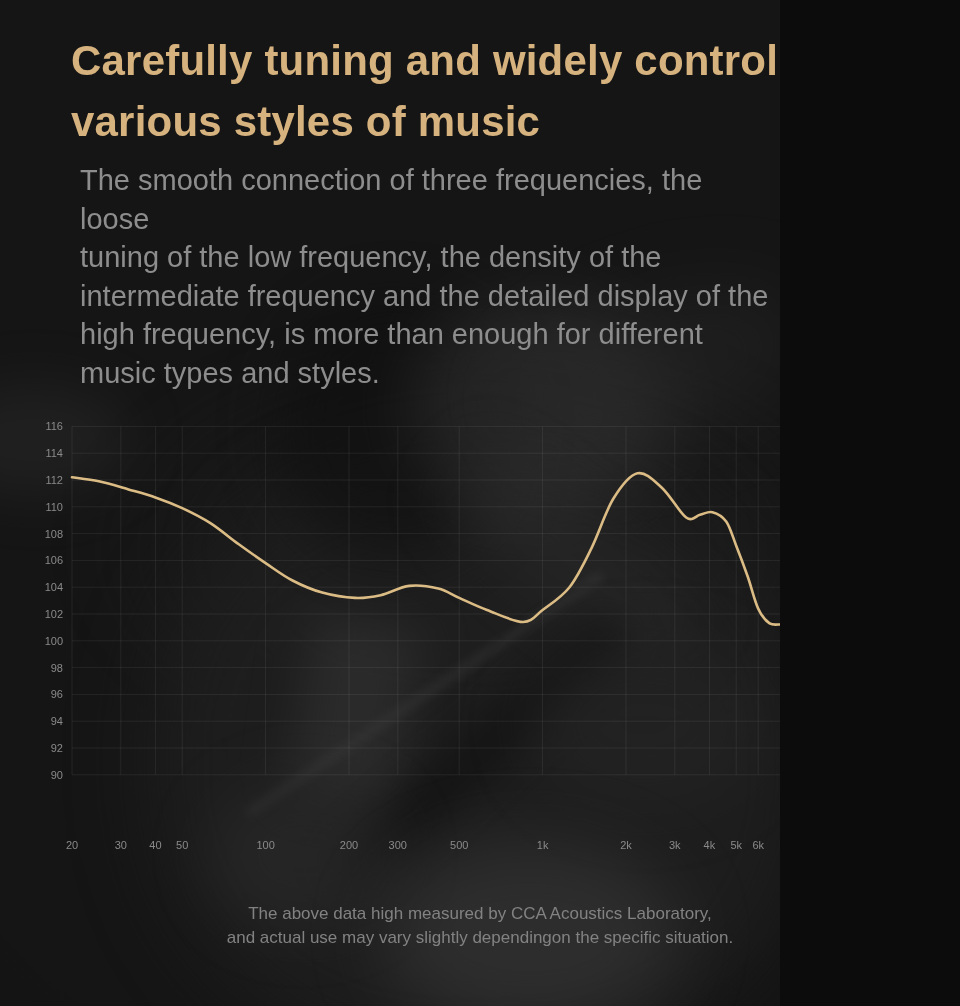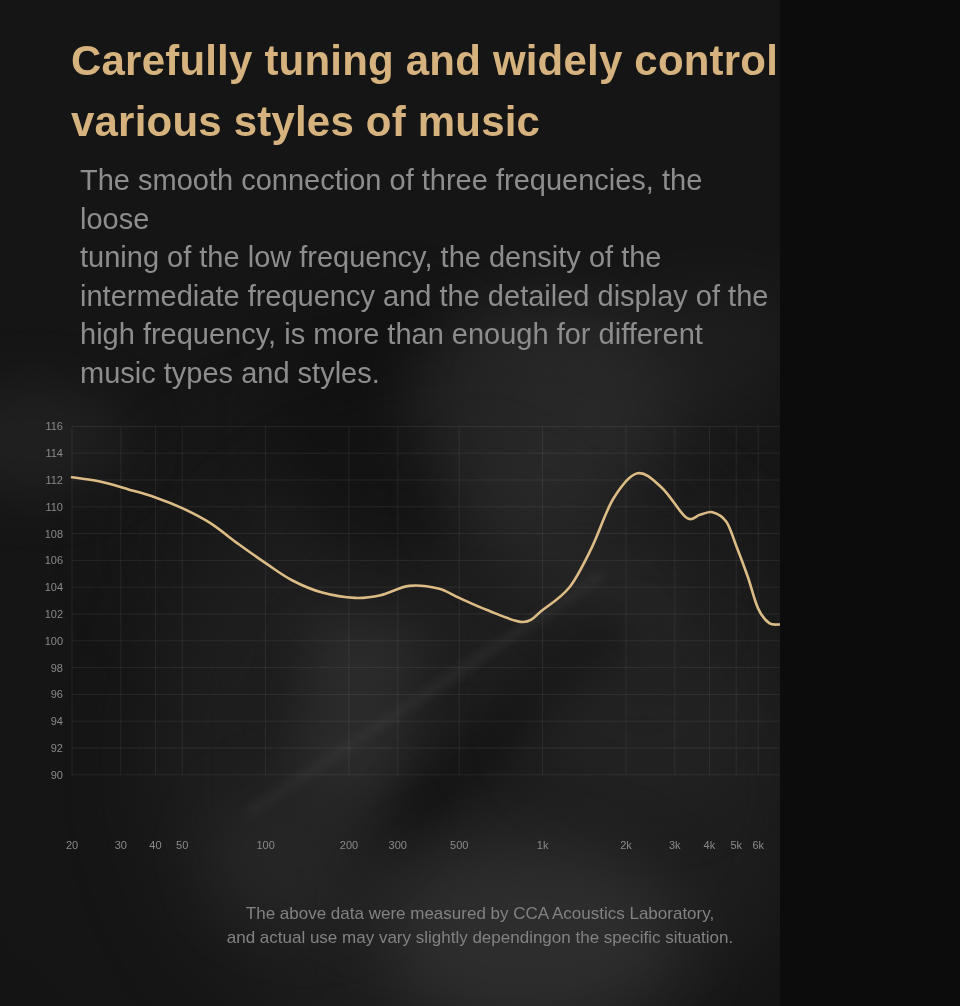--- a/index.html
+++ b/index.html
@@ -161,16 +161,16 @@
         <text x="736.2" y="849" text-anchor="middle" class="tick-label">5k</text>
         <text x="758.2" y="849" text-anchor="middle" class="tick-label">6k</text>
         <text x="819.6" y="849" text-anchor="middle" class="tick-label">10k</text>
         <text x="903.0" y="849" text-anchor="middle" class="tick-label">20k</text>
       </g>
     <g id="curve-g">
         <path d="M 72.0 477.3 C 76.5 478.0, 89.4 479.3, 98.8 481.3 C 108.3 483.3, 119.1 486.7, 128.5 489.4 C 138.0 492.1, 146.4 494.3, 155.4 497.4 C 164.3 500.5, 173.1 503.9, 182.2 508.1 C 191.3 512.4, 200.6 516.9, 210.0 522.9 C 219.5 528.9, 229.5 537.6, 238.8 544.3 C 248.0 551.0, 256.7 557.1, 265.6 563.1 C 274.6 569.1, 283.0 575.6, 292.5 580.5 C 301.9 585.4, 311.8 589.7, 322.2 592.6 C 332.6 595.5, 345.1 597.5, 354.9 597.9 C 364.6 598.4, 371.5 597.2, 380.6 595.2 C 389.6 593.2, 399.6 587.0, 409.2 585.9 C 418.9 584.7, 429.9 586.5, 438.3 588.5 C 446.6 590.5, 451.1 594.3, 459.2 597.9 C 467.4 601.5, 476.4 606.0, 487.0 610.0 C 497.7 614.0, 513.8 622.0, 523.1 622.0 C 532.3 622.0, 534.9 615.8, 542.6 610.0 C 550.3 604.2, 561.3 597.5, 569.5 587.2 C 577.6 576.9, 584.1 563.1, 591.4 548.3 C 598.7 533.6, 605.6 511.3, 613.3 498.8 C 621.0 486.3, 629.3 475.1, 637.5 473.3 C 645.6 471.5, 654.0 480.7, 662.1 488.0 C 670.2 495.4, 679.9 513.1, 686.2 517.5 C 692.6 522.0, 695.7 515.7, 700.0 514.8 C 704.4 513.9, 708.0 511.0, 712.4 512.2 C 716.7 513.3, 722.2 516.0, 726.2 521.5 C 730.2 527.1, 732.6 536.5, 736.2 545.7 C 739.8 554.8, 744.0 566.0, 747.7 576.5 C 751.4 587.0, 754.5 600.8, 758.2 608.6 C 761.8 616.5, 765.4 620.7, 769.6 623.4 C 773.8 626.1, 779.5 623.6, 783.4 624.7 C 787.2 625.8, 789.5 623.2, 792.8 630.1 C 796.0 637.0, 799.4 654.0, 802.9 666.3 C 806.3 678.5, 809.7 690.4, 813.4 703.8 C 817.2 717.2, 821.8 734.4, 825.5 746.7 C 829.1 758.9, 832.2 767.0, 835.4 777.5 C 838.5 788.0, 843.0 804.3, 844.5 809.6" fill="none" stroke="url(#curveFade)" stroke-width="2.6" stroke-linecap="round" stroke-linejoin="round"></path>
       </g>
   </svg>
 
-  <p class="disclaimer">The above data were measured by CCA Acoustics Laboratory,
+  <p class="disclaimer">The above data high measured by CCA Acoustics Laboratory,
 and actual use may vary slightly dependingon the specific situation.</p>
 
 </div>
 
 </body></html>

